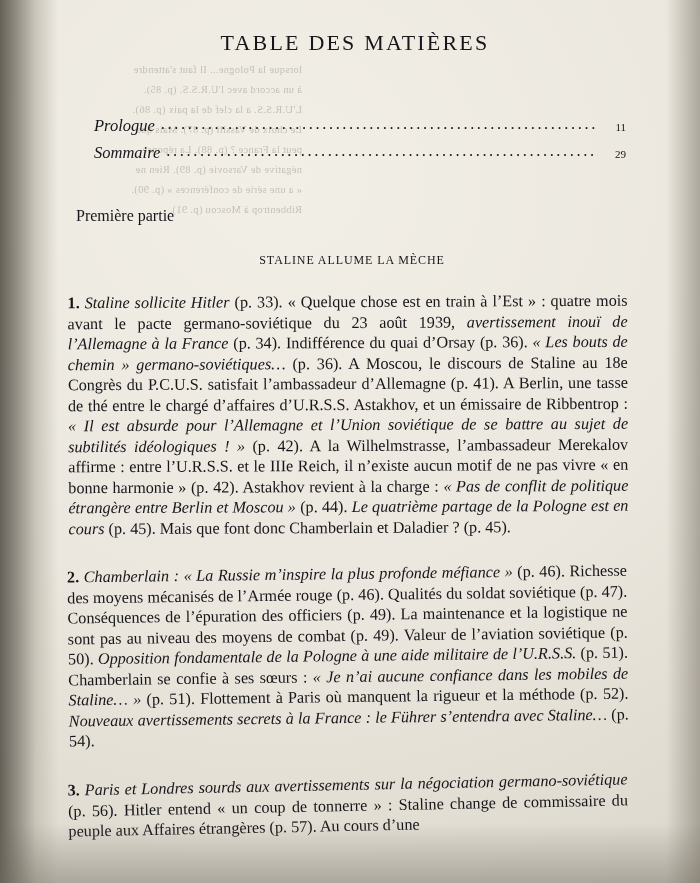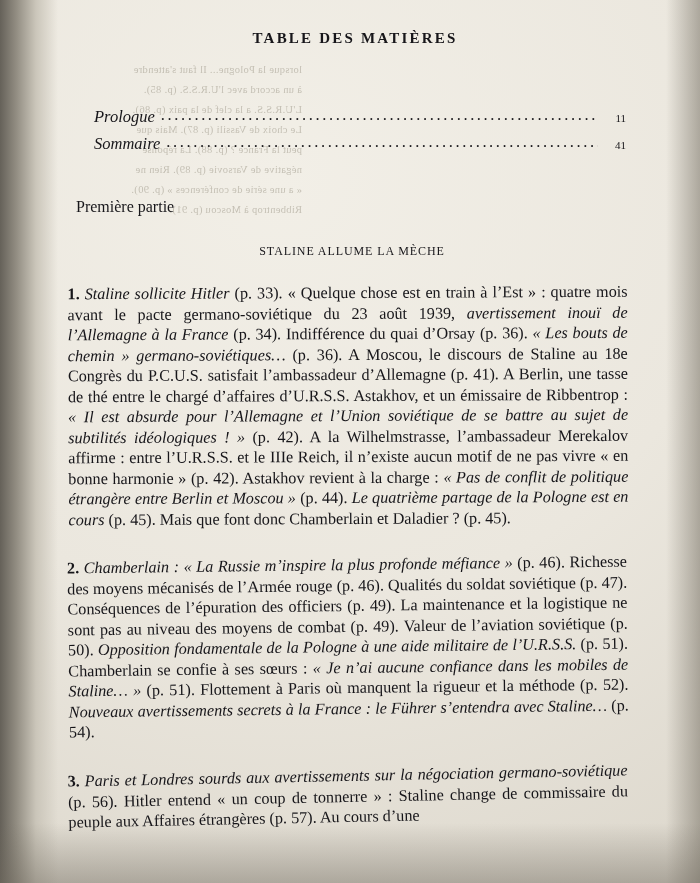--- a/index.html
+++ b/index.html
@@ -67,22 +67,22 @@
   
   #content {
     position: absolute;
     left: 68px;
     top: 18px;
     width: 560px;
     color: #17161a;
   }
 
   h1#toc-title {
-    font-size: 15px;
-    font-weight: bold;
+    font-size: 22px;
+    font-weight: normal;
     letter-spacing: 2.2px;
     text-align: center;
     margin: 12px 0 0 0;
     padding-left: 14px;
     font-family: "Liberation Serif", serif;
   }
 
   .front-list {
     margin: 60px 0 0 0;
     padding: 0 2px 0 26px;
@@ -168,21 +168,21 @@
 
     <div class="front-list">
       <div class="front-row">
         <span class="lbl">Prologue</span>
         <span class="dots">......................................................................................</span>
         <span class="pg">11</span>
       </div>
       <div class="front-row">
         <span class="lbl">Sommaire</span>
         <span class="dots">......................................................................................</span>
-        <span class="pg">41</span>
+        <span class="pg">29</span>
       </div>
     </div>
 
     <h2 class="part-title">Première partie</h2>
     <h3 class="part-subtitle">STALINE ALLUME LA MÈCHE</h3>
 
     <p class="entry e1 skew1">
       <span class="num">1.</span>
       <span> <i>Staline sollicite Hitler</i><span> (p. 33). « Quelque chose est en train à l’Est » : quatre mois avant le pacte germano-soviétique du 23 août 1939, </span><i>avertissement inouï de l’Allemagne à la France</i><span> (p. 34). Indifférence du quai d’Orsay (p. 36). </span><i>« Les bouts de chemin » germano-soviétiques…</i><span> (p. 36). A Moscou, le discours de Staline au 18e Congrès du P.C.U.S. satisfait l’ambassadeur d’Allemagne (p. 41). A Berlin, une tasse de thé entre le chargé d’affaires d’U.R.S.S. Astakhov, et un émissaire de Ribbentrop : </span><i>« Il est absurde pour l’Allemagne et l’Union soviétique de se battre au sujet de subtilités idéologiques ! »</i><span> (p. 42). A la Wilhelmstrasse, l’ambassadeur Merekalov affirme : entre l’U.R.S.S. et le IIIe Reich, il n’existe aucun motif de ne pas vivre « en bonne harmonie » (p. 42). Astakhov revient à la charge : </span><i>« Pas de conflit de politique étrangère entre Berlin et Moscou »</i><span> (p. 44). </span><i>Le quatrième partage de la Pologne est en cours</i><span> (p. 45). Mais que font donc Chamberlain et Daladier ? (p. 45).</span></span>
     </p>

